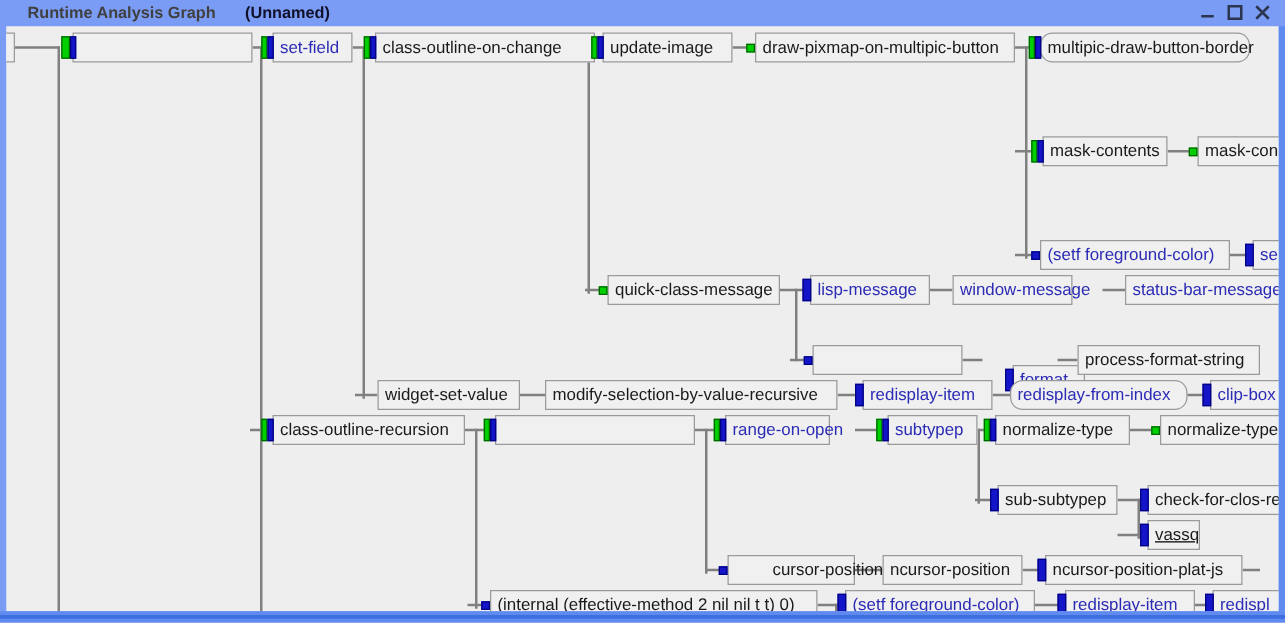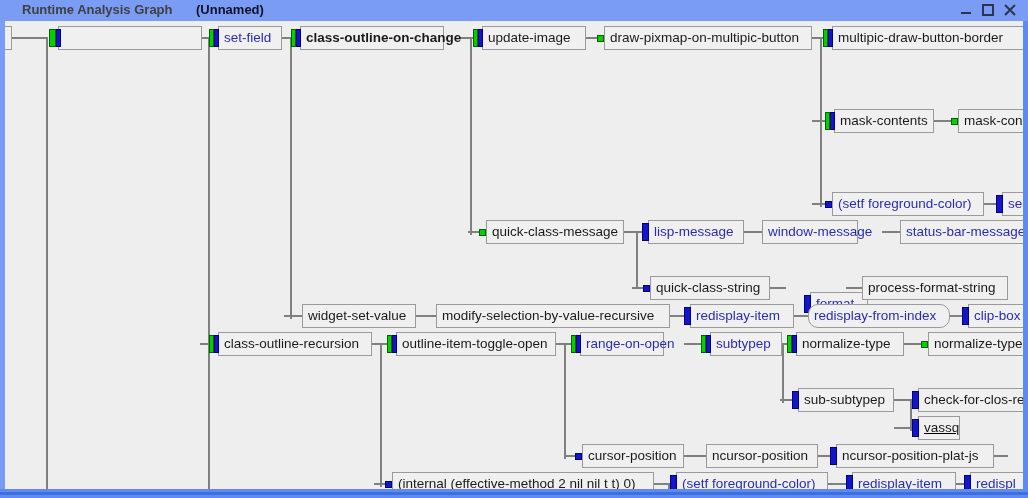--- a/index.html
+++ b/index.html
@@ -150,39 +150,39 @@
             <span class="b"></span>
           </span>
         </div>
         <div class="node blue" style="left: 213px; top: 5px; width: 64px;">
           <span class="label">set-field</span>
           <span class="mk">
             <span class="g"></span>
             <span class="b"></span>
           </span>
         </div>
-        <div class="node" style="left: 295px; top: 5px; width: 144px; font-weight: bold;">
+        <div class="node" style="left: 295px; top: 5px; width: 176px;">
           <span class="label">class-outline-on-change</span>
           <span class="mk">
             <span class="g"></span>
             <span class="b"></span>
           </span>
         </div>
         <div class="node" style="left: 477px; top: 5px; width: 104px;">
           <span class="label">update-image</span>
           <span class="mk">
             <span class="g"></span>
             <span class="b"></span>
           </span>
         </div>
         <div class="node" style="left: 599px; top: 5px; width: 208px;">
           <span class="label">draw-pixmap-on-multipic-button</span>
           <span class="dot green" style="left: -8px; top: 8px;"></span>
         </div>
-        <div class="node" style="left: 827px; top: 5px; width: 196px;">
+        <div class="node" style="left: 827px; top: 5px; width: 168px; border-radius: 10px;">
           <span class="label">multipic-draw-button-border</span>
           <span class="mk">
             <span class="g"></span>
             <span class="b"></span>
           </span>
         </div>
         <div class="node" style="left: 829px; top: 88px; width: 100px;">
           <span class="label">mask-contents</span>
           <span class="mk">
             <span class="g"></span>
@@ -213,21 +213,20 @@
             <span class="b"></span>
           </span>
         </div>
         <div class="node blue" style="left: 757px; top: 199px; width: 96px;">
           <span class="label">window-message</span>
         </div>
         <div class="node blue" style="left: 895px; top: 199px; width: 134px;">
           <span class="label">status-bar-message</span>
         </div>
         <div class="node" style="left: 645px; top: 255px; width: 120px;">
-          <span class="label">quick-class-string</span>
           <span class="dot navy" style="left: -8px; top: 8px;"></span>
         </div>
         <div class="node blue" style="left: 783px; top: 271px; width: 58px; margin-left: 22px;">
           <span class="label">format</span>
           <span class="mk only-b">
             <span class="b"></span>
           </span>
         </div>
         <div class="node" style="left: 857px; top: 255px; width: 146px;">
           <span class="label">process-format-string</span>
@@ -254,21 +253,20 @@
           </span>
         </div>
         <div class="node" style="left: 213px; top: 311px; width: 154px;">
           <span class="label">class-outline-recursion</span>
           <span class="mk">
             <span class="g"></span>
             <span class="b"></span>
           </span>
         </div>
         <div class="node" style="left: 391px; top: 311px; width: 160px;">
-          <span class="label">outline-item-toggle-open</span>
           <span class="mk">
             <span class="g"></span>
             <span class="b"></span>
           </span>
         </div>
         <div class="node blue" style="left: 575px; top: 311px; width: 84px;">
           <span class="label">range-on-open</span>
           <span class="mk">
             <span class="g"></span>
             <span class="b"></span>
@@ -303,21 +301,21 @@
           <span class="mk only-b">
             <span class="b"></span>
           </span>
         </div>
         <div class="node" style="left: 913px; top: 395px; width: 42px; text-decoration: underline;">
           <span class="label">vassq</span>
           <span class="mk only-b">
             <span class="b"></span>
           </span>
         </div>
-        <div class="node" style="left: 577px; top: 423px; width: 102px;">
+        <div class="node" style="left: 577px; top: 423px; width: 102px; padding-left: 30px;">
           <span class="label">cursor-position</span>
           <span class="dot navy" style="left: -8px; top: 8px;"></span>
         </div>
         <div class="node" style="left: 701px; top: 423px; width: 112px;">
           <span class="label">ncursor-position</span>
         </div>
         <div class="node" style="left: 831px; top: 423px; width: 158px;">
           <span class="label">ncursor-position-plat-js</span>
           <span class="mk only-b">
             <span class="b"></span>

